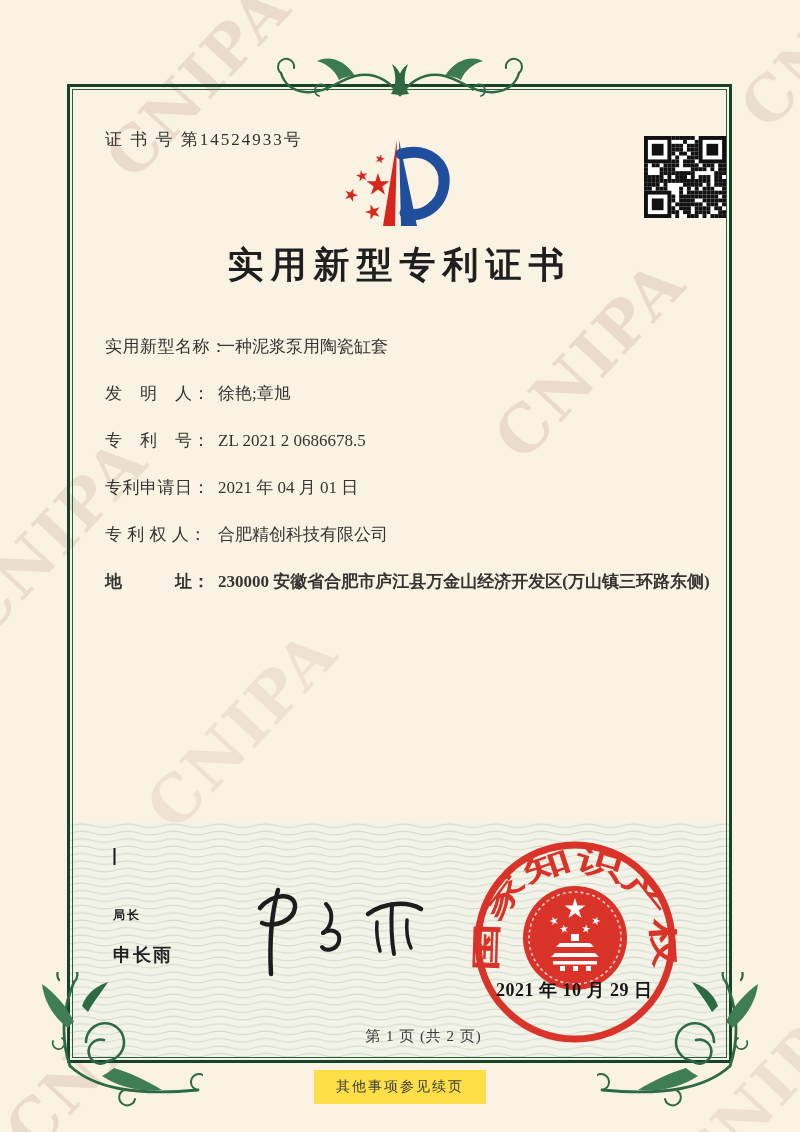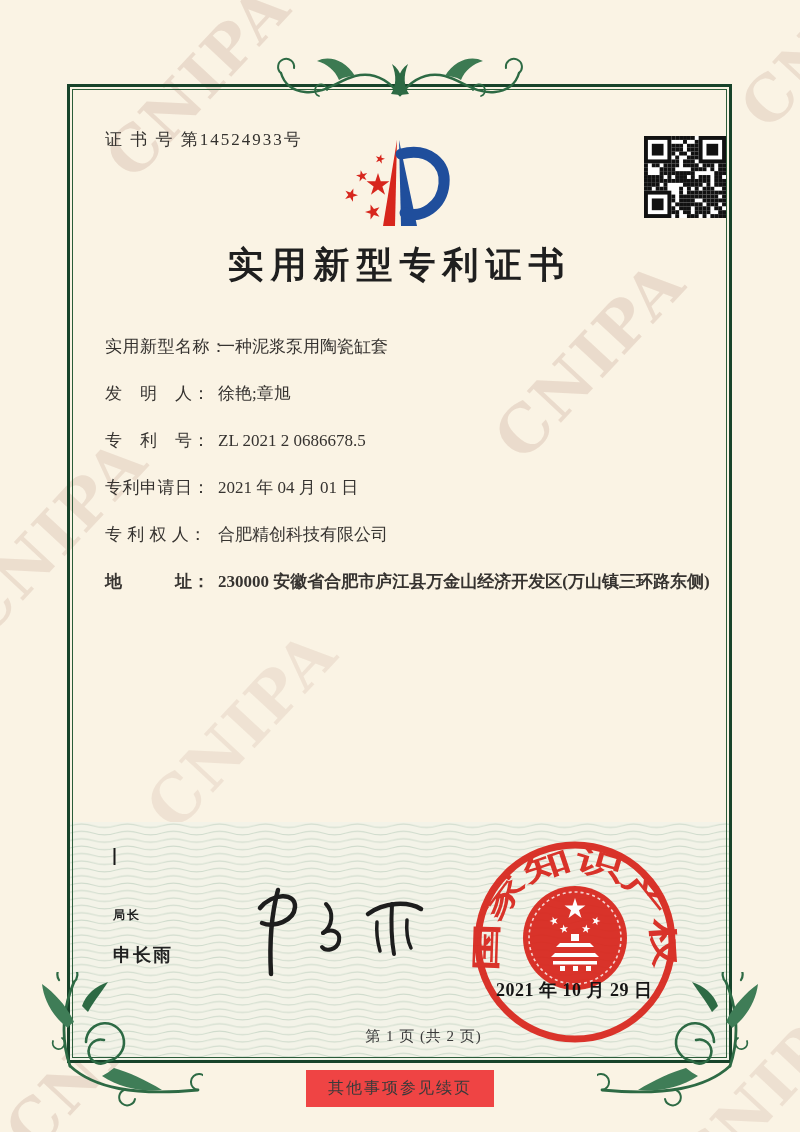--- a/index.html
+++ b/index.html
@@ -43,21 +43,21 @@
                font-size:18px;font-weight:600;letter-spacing:2px;color:#222;}
   .signature{position:absolute;left:222px;top:878px;z-index:4;}
   
   .seal{position:absolute;left:468px;top:835px;z-index:5;}
   .seal-date{position:absolute;left:496px;top:978px;width:180px;z-index:6;font-size:18px;
              font-weight:700;letter-spacing:.5px;color:#151515;}
   
   .pagefooter{position:absolute;left:67px;top:1027px;width:665px;z-index:3;text-align:center;
               font-size:15px;letter-spacing:1px;color:#3a3a3a;padding-left:24px;}
   .contnote{position:absolute;left:50%;transform:translateX(-50%);top:1070px;z-index:3;
-            background:#ef4444;padding:8px 22px;font-size:16px;letter-spacing:2px;color:#3a3a3a;}
+            background:#fde047;padding:8px 22px;font-size:14px;letter-spacing:2px;color:#3a3a3a;}
   
   .orn{position:absolute;z-index:4;}
   .orn-top{left:275px;top:40px;}
   .orn-bl{left:28px;top:972px;}
   .orn-br{left:597px;top:972px;}
   svg{display:block;}
 </style>
 </head>
 <body>
 

